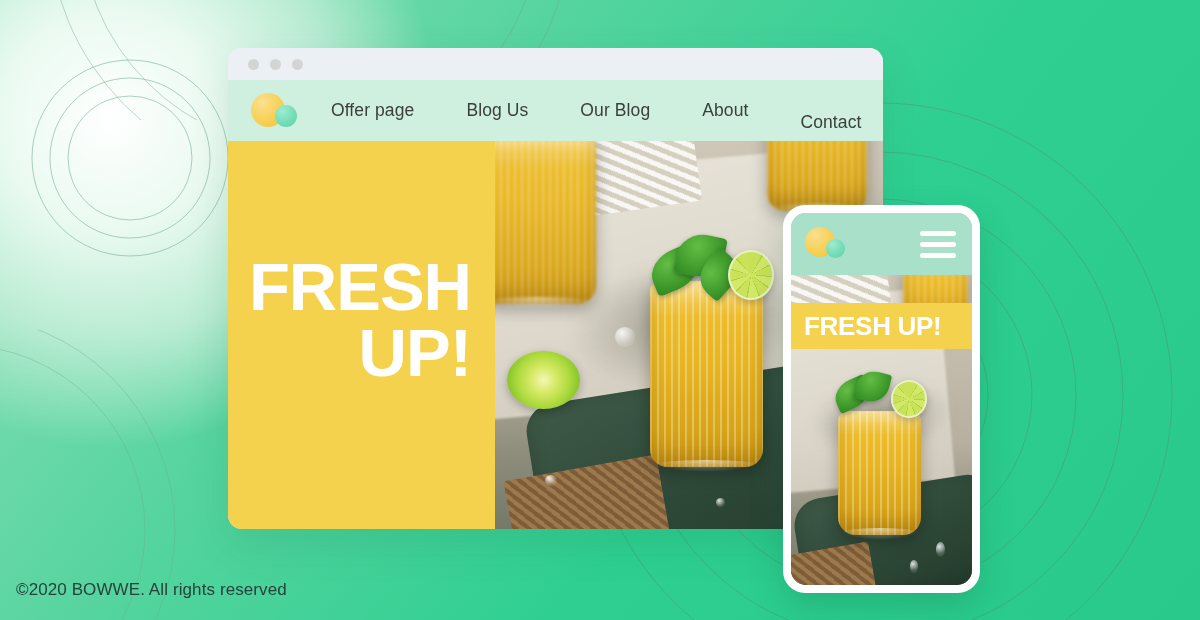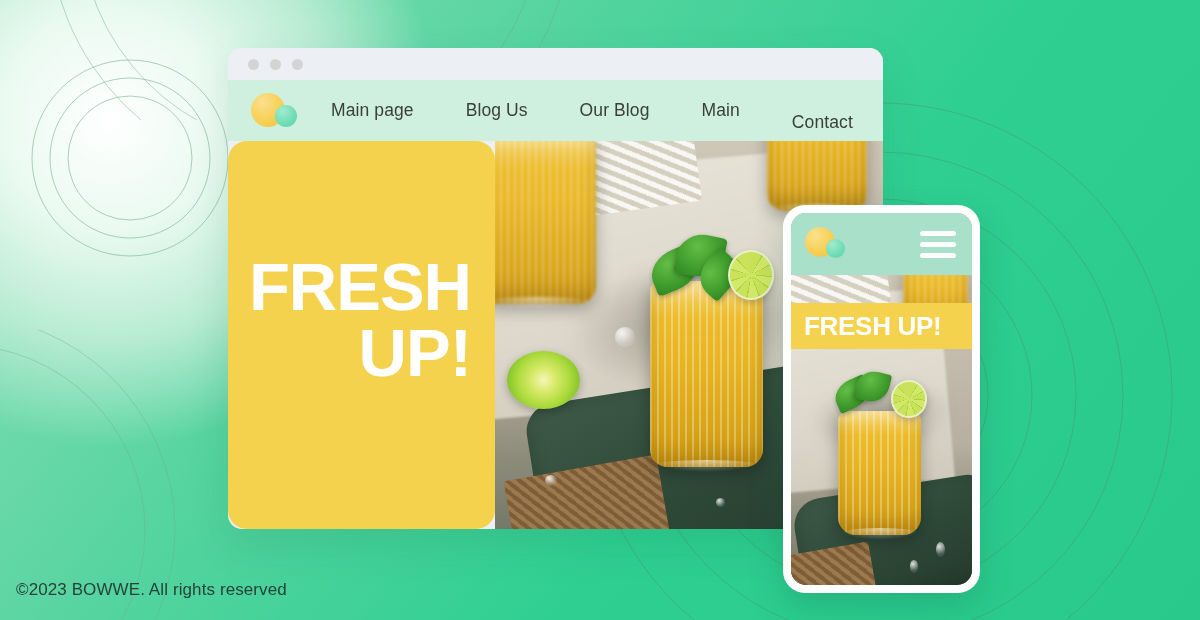--- a/index.html
+++ b/index.html
@@ -66,21 +66,20 @@
   .navlink:last-child { margin-right:0;margin-top:24px; }
 
   #hero { position:relative; width:100%; height:388px; display:flex; }
   #hero-panel {
     width:267px; height:100%;
     background:#f5d24e;
     position:relative; flex:none;
     display:flex; flex-direction:column;
     justify-content:center; align-items:flex-end;
     padding:0 24px 30px 0;
-    border-radius:19px;
   }
   #hero-title {
     color:#fff; font-weight:bold;
     font-size:67px; line-height:.98;
     text-align:right; letter-spacing:-1px;
     white-space:pre-line;
   }
   .photo { position:relative; flex:1; overflow:hidden; background:#b3a99a; }
 
   
@@ -268,24 +267,24 @@
       <span class="tdot"></span>
       <span class="tdot"></span>
     </div>
 
     <div id="navbar">
       <div class="logo">
         <span class="big"></span>
         <span class="small"></span>
       </div>
       <nav id="navlinks">
-        <span class="navlink">Main page</span>
+        <span class="navlink">Offer page</span>
         <span class="navlink">Blog Us</span>
         <span class="navlink">Our Blog</span>
-        <span class="navlink">Main</span>
+        <span class="navlink">About</span>
         <span class="navlink">Contact</span>
       </nav>
     </div>
 
     <div id="hero">
       <div id="hero-panel">
         <div id="hero-title">FRESH
 UP!</div>
       </div>
 
@@ -355,15 +354,15 @@
           <div class="drop" style="left:66%; top:92%; width:4%; height:4%;"></div>
         </div>
       </div>
 
       <div id="phone-banner">
         <span id="phone-banner-text">FRESH UP!</span>
       </div>
     </div>
   </div>
 
-  <div id="copyright">©2023 BOWWE. All rights reserved</div>
+  <div id="copyright">©2020 BOWWE. All rights reserved</div>
 
 </div>
 
 </body></html>

